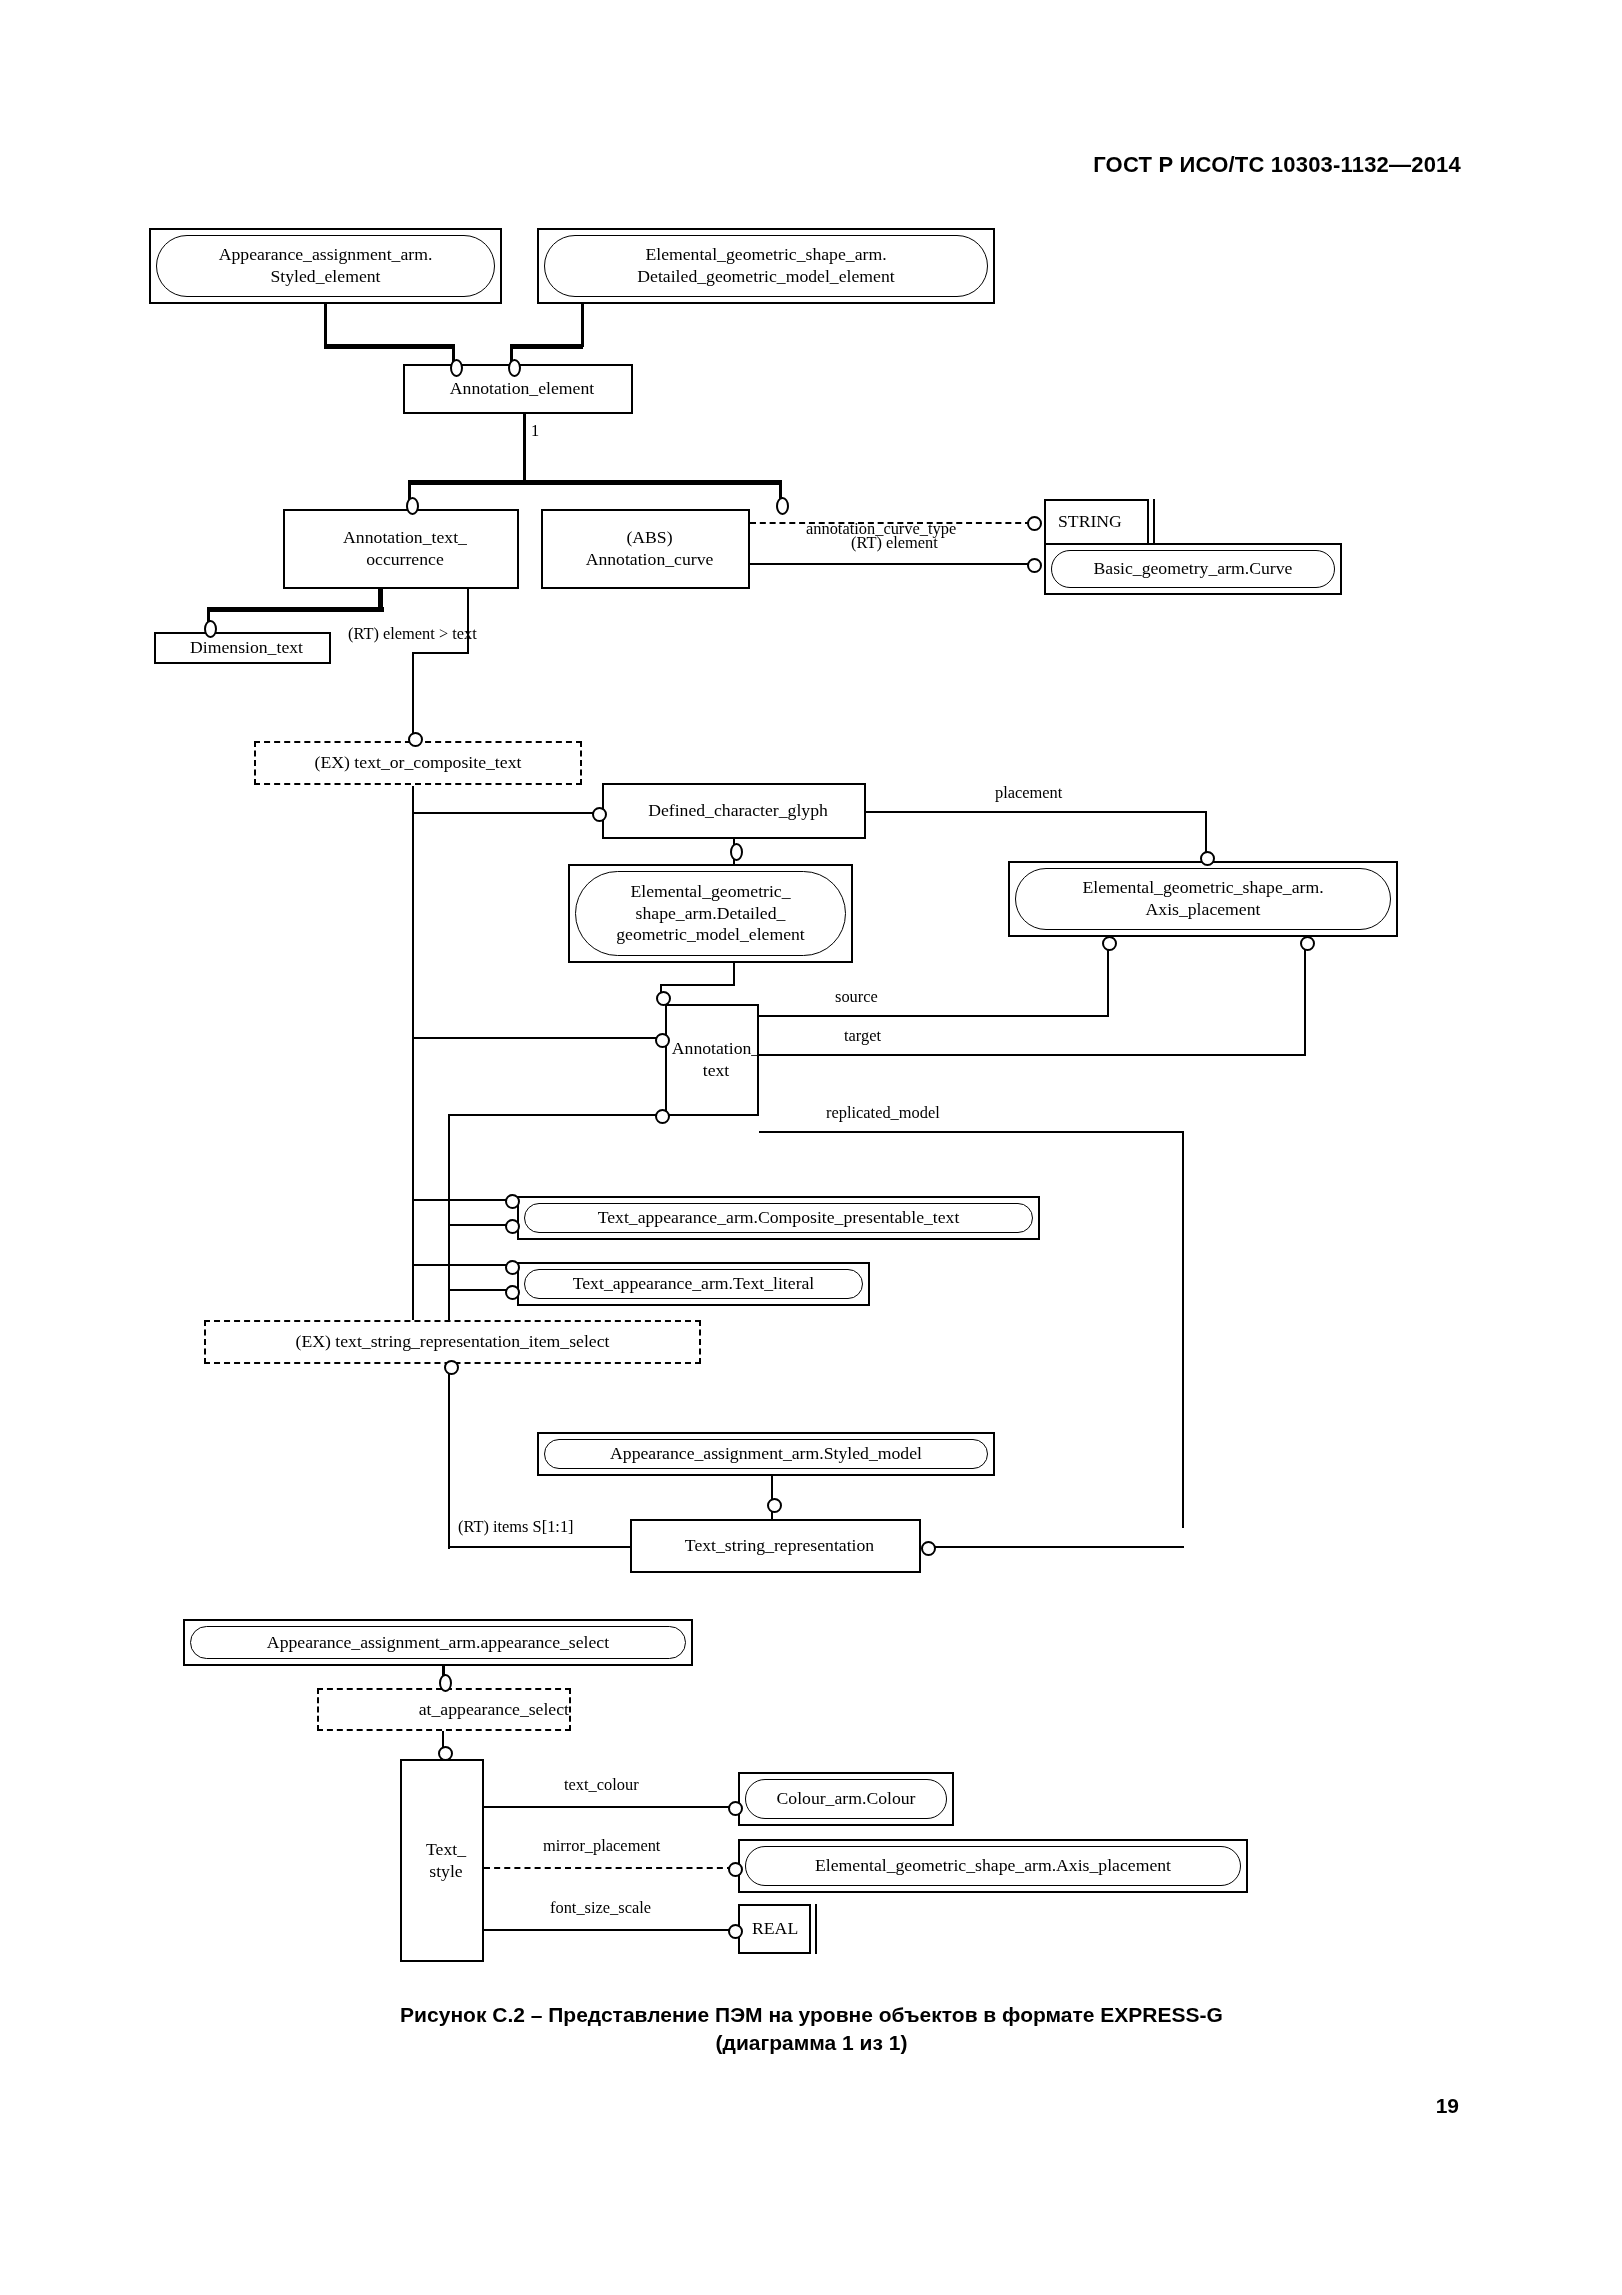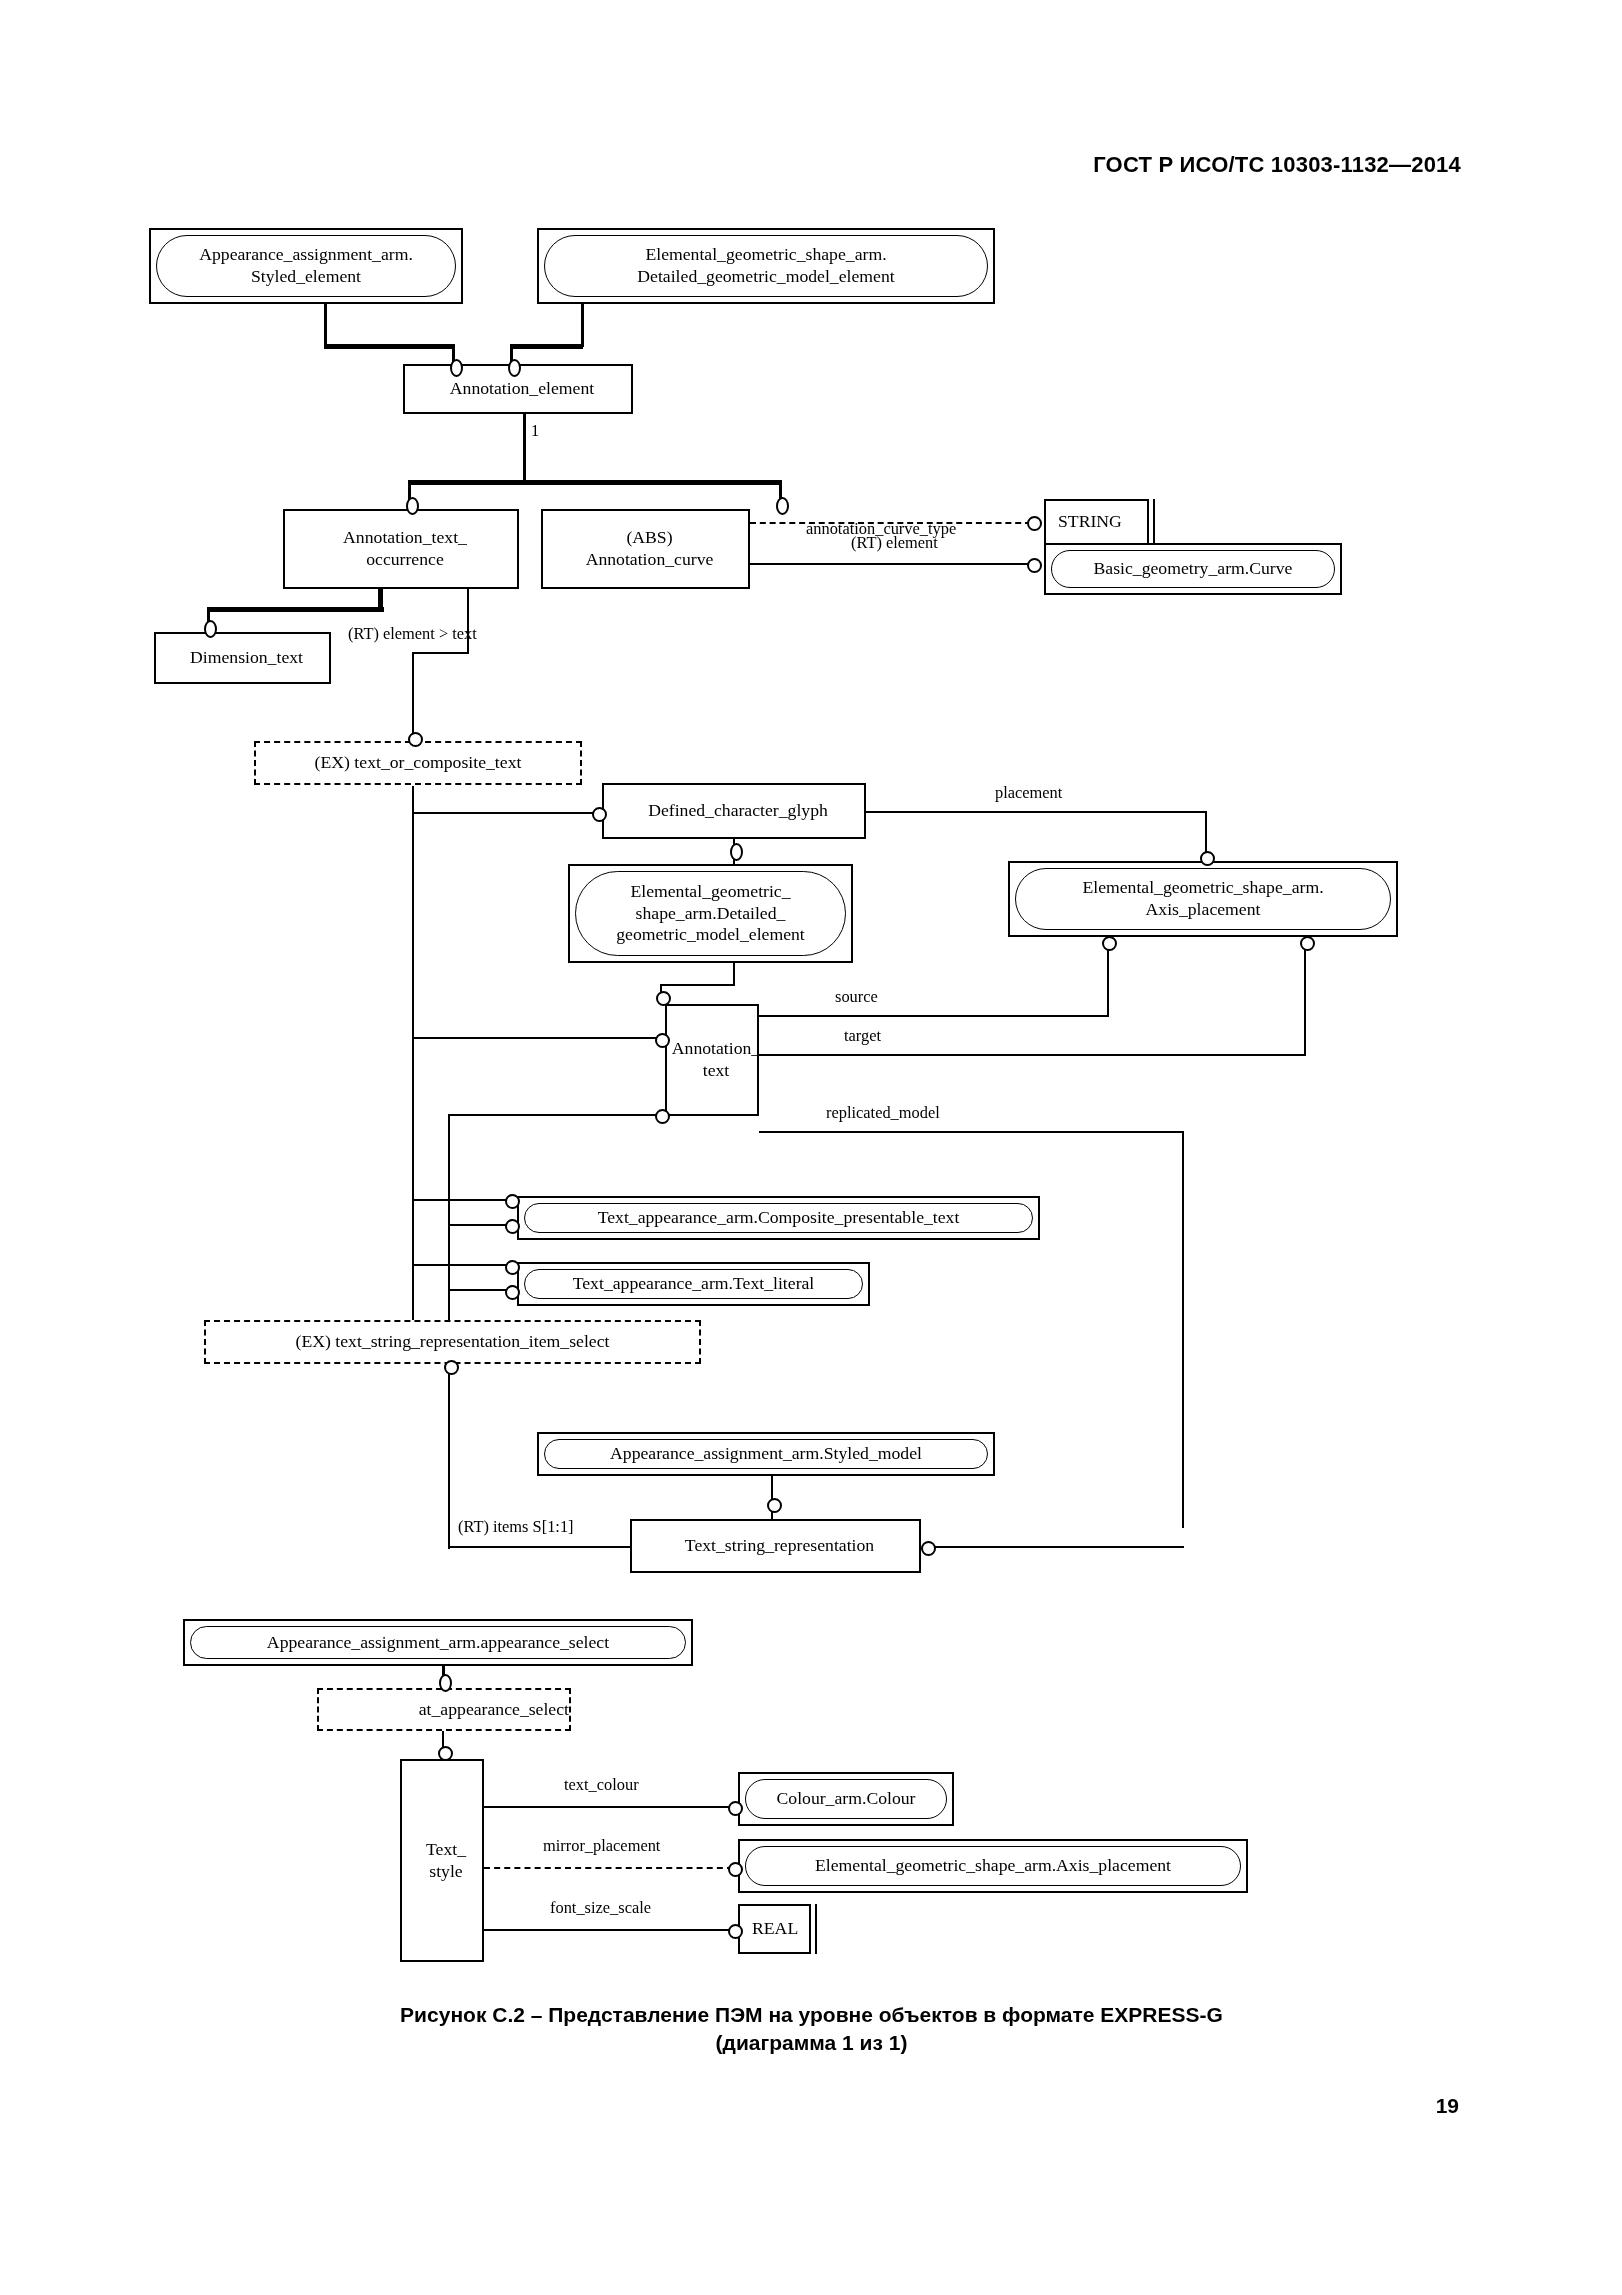--- a/index.html
+++ b/index.html
@@ -146,21 +146,21 @@
     z-index: 7;
   }
 </style>
 </head>
 <body>
 
 <div class="page-header">ГОСТ Р ИСО/ТС 10303-1132—2014</div>
 
 <div id="diagram">
 
-  <div class="node schema" style="left:149px; top:228px; width:314px; height:76px;">
+  <div class="node schema" style="left:149px; top:228px; width:353px; height:76px;">
     <span class="inner" style="white-space:pre-line;">Appearance_assignment_arm.
 Styled_element</span>
   </div>
 
   <div class="node schema" style="left:537px; top:228px; width:458px; height:76px;">
     <span class="inner" style="white-space:pre-line;">Elemental_geometric_shape_arm.
 Detailed_geometric_model_element</span>
   </div>
 
   <div class="ln v" style="left:324px; top:304px; width:2.6px; height:43px;"></div>
@@ -209,21 +209,21 @@
 
   <div class="ln h" style="left:750px; top:563px; width:281px;"></div>
   <div class="circ" style="left:1027px; top:558px;"></div>
   <div class="elabel" style="left:851px; top:533px;">(RT) element</div>
 
   <div class="ln thick-h" style="left:207px; top:607px; width:177px;"></div>
   <div class="ln thick-v" style="left:378px; top:589px; height:21px;"></div>
   <div class="ln v" style="left:207px; top:607px; width:2.6px; height:27.5px;"></div>
   <div class="circ tall" style="left:204px; top:620px;"></div>
 
-  <div class="node entity" style="left:154px; top:632px; width:177px; height:52px;">
+  <div class="node entity" style="left:154px; top:632px; width:177px; height:32px;">
     <span>Dimension_text</span>
   </div>
 
   <div class="ln v" style="left:467px; top:589px; width:2px; height:65px;"></div>
   <div class="ln h" style="left:412px; top:652px; width:57px;"></div>
   <div class="ln v" style="left:412px; top:652px; width:2px; height:89px;"></div>
   <div class="circ" style="left:408px; top:732px;"></div>
   <div class="elabel" style="left:348px; top:624px;">(RT) element &gt; text</div>
 
   <div class="node select" style="left:254px; top:741px; width:328px; height:44px;">

